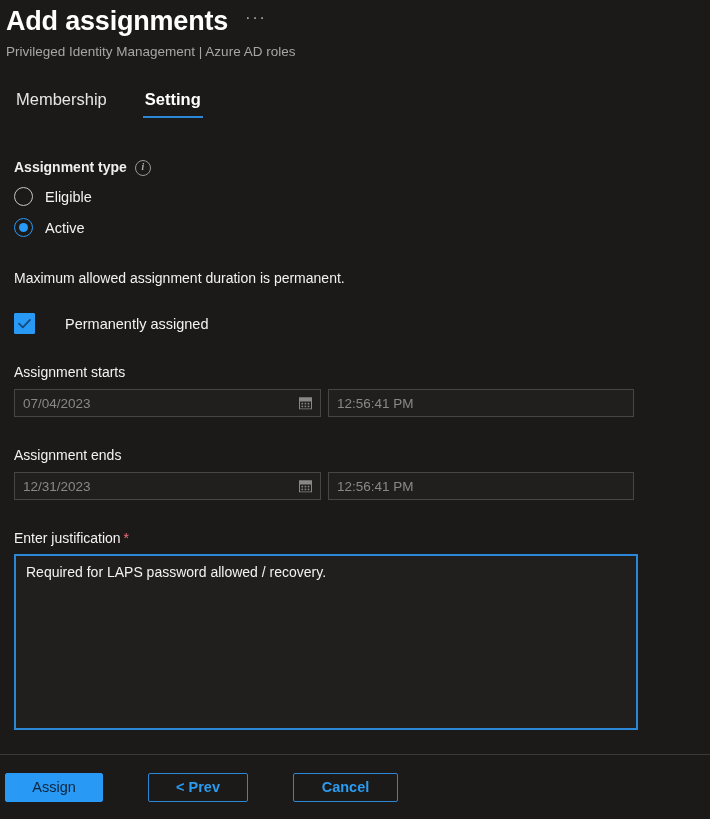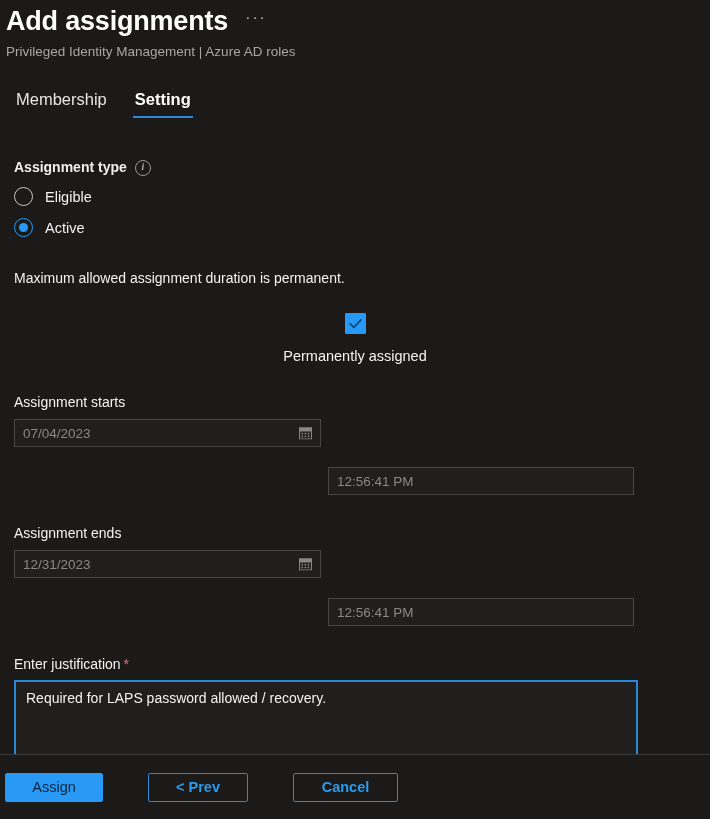--- a/index.html
+++ b/index.html
@@ -54,21 +54,21 @@
     font-size: 13.5px;
     color: #a7a6a4;
     margin-top: 5px;
     line-height: 18px;
   }
 
   
   .tabs {
     display: flex;
     align-items: flex-end;
-    gap: 24px;
+    gap: 34px;
     margin-top: 25px;
     padding-left: 14px;
   }
   .tab {
     position: relative;
     font-size: 16.5px;
     color: #e6e5e4;
     padding: 4px 2px 9px 2px;
     cursor: pointer;
     white-space: nowrap;
@@ -159,24 +159,23 @@
 
   .duration-note {
     margin-top: 33px;
     font-size: 14px;
     color: #f3f2f1;
   }
 
   .check-row {
     display: flex;
     align-items: center;
-    gap: 14px;
+    gap: 30px;
     margin-top: 27px;
     cursor: pointer;
-    flex-direction: column;
   }
   .checkbox {
     width: 21px;
     height: 21px;
     box-sizing: border-box;
     border: 1px solid #2899f5;
     background: #2899f5;
     flex: 0 0 auto;
     position: relative;
     border-radius: 1px;
@@ -210,21 +209,21 @@
     border: 1px solid #484644;
     display: flex;
     align-items: center;
     padding: 0 8px;
     font-size: 13.5px;
     color: #8a8886;
     position: relative;
     cursor: text;
   }
   .date-input { width: 307px; }
-  .time-input { width: 306px; margin-top: 48px; }
+  .time-input { width: 306px; }
 
   .calendar-icon {
     position: absolute;
     right: 8px;
     top: 50%;
     transform: translateY(-50%);
     width: 13px;
     height: 13px;
     cursor: pointer;
   }

